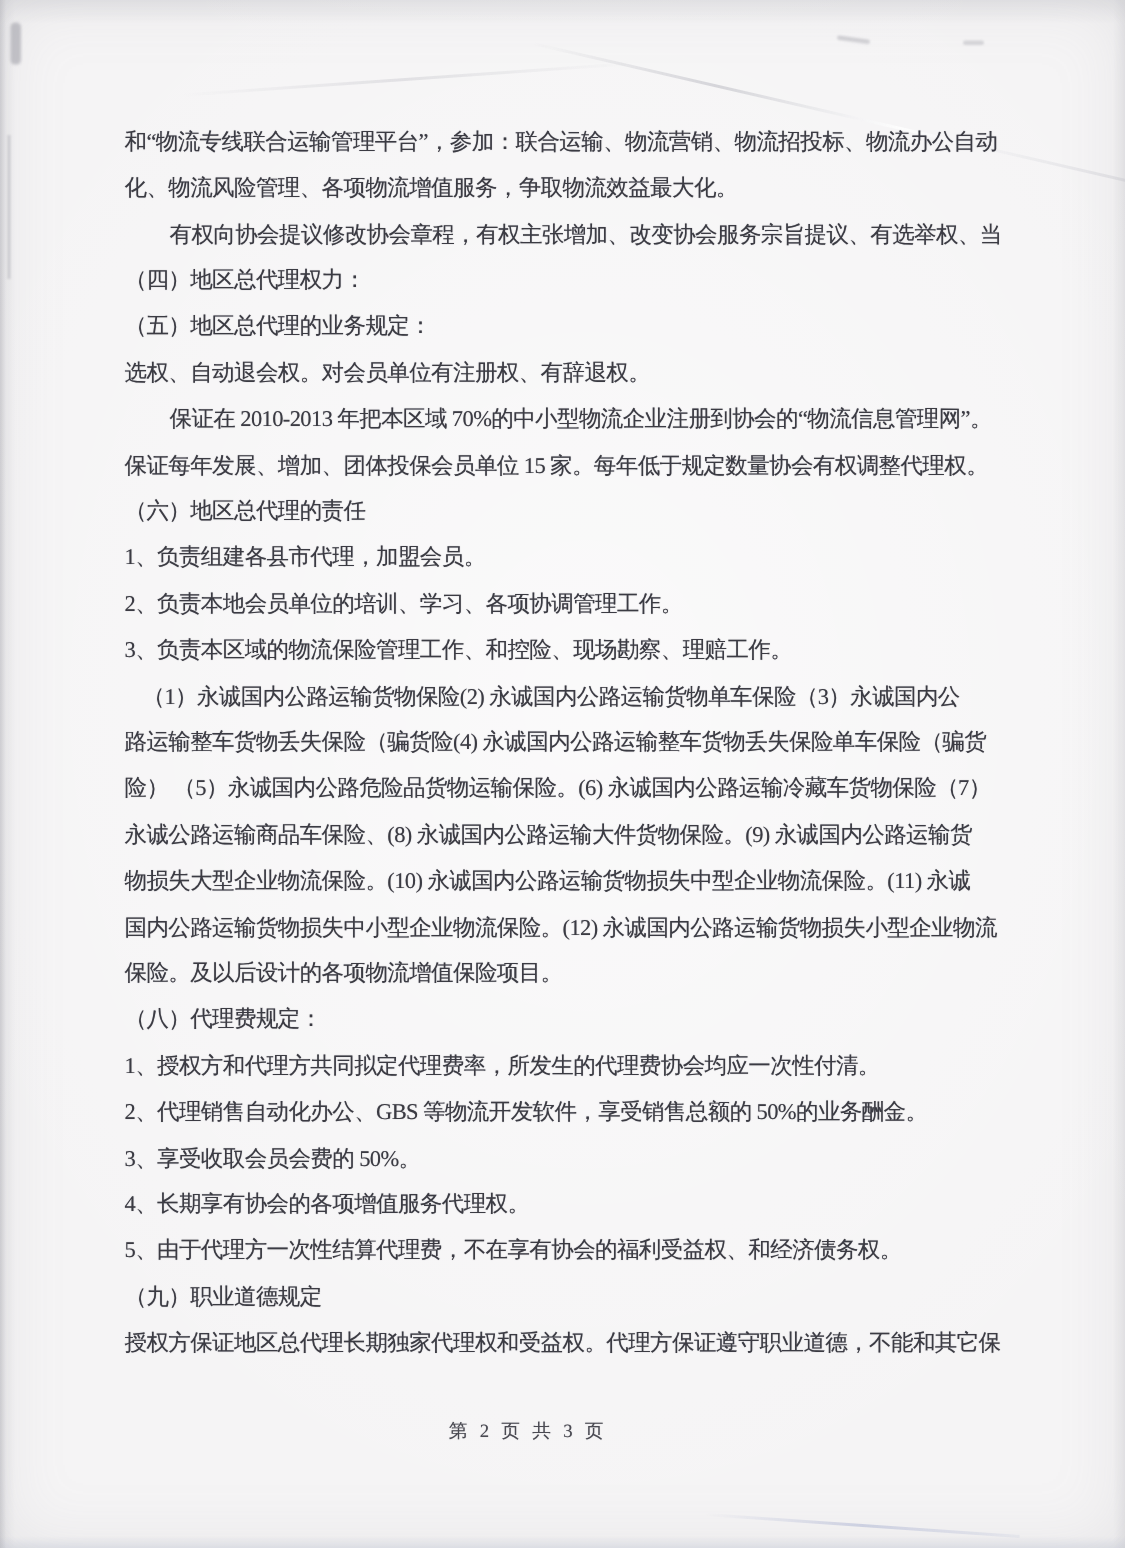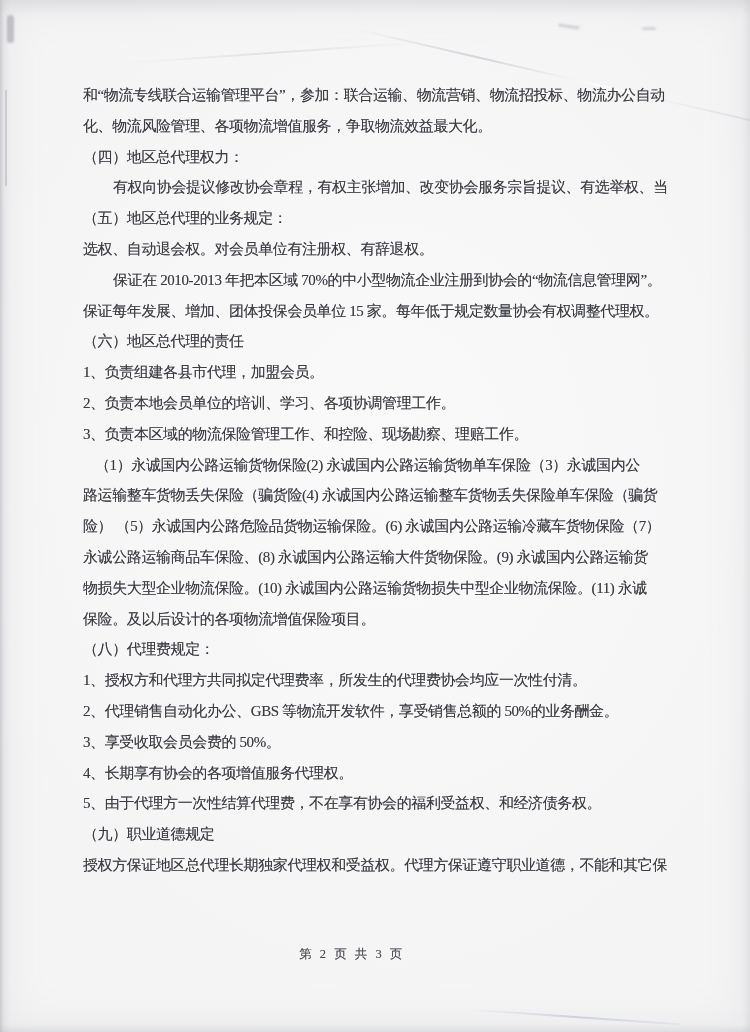--- a/index.html
+++ b/index.html
@@ -99,35 +99,36 @@
   <div class="artifact streak-left"></div>
   <div class="artifact crease-top-1"></div>
   <div class="artifact crease-top-2"></div>
   <div class="artifact mark-top-1"></div>
   <div class="artifact mark-top-2"></div>
   <div class="artifact crease-bottom"></div>
 
   <div class="doc-lines">
     <div class="line">和“物流专线联合运输管理平台”，参加：联合运输、物流营销、物流招投标、物流办公自动</div>
     <div class="line">化、物流风险管理、各项物流增值服务，争取物流效益最大化。</div>
+    <div class="line indent-2">有权向协会提议修改协会章程，有权主张增加、改变协会服务宗旨提议、有选举权、当</div>
     <div class="line">（四）地区总代理权力：</div>
-    <div class="line indent-2">有权向协会提议修改协会章程，有权主张增加、改变协会服务宗旨提议、有选举权、当</div>
     <div class="line">（五）地区总代理的业务规定：</div>
     <div class="line">选权、自动退会权。对会员单位有注册权、有辞退权。</div>
     <div class="line indent-2">保证在 2010-2013 年把本区域 70%的中小型物流企业注册到协会的“物流信息管理网”。</div>
     <div class="line">保证每年发展、增加、团体投保会员单位 15 家。每年低于规定数量协会有权调整代理权。</div>
     <div class="line">（六）地区总代理的责任</div>
     <div class="line">1、负责组建各县市代理，加盟会员。</div>
     <div class="line">2、负责本地会员单位的培训、学习、各项协调管理工作。</div>
     <div class="line">3、负责本区域的物流保险管理工作、和控险、现场勘察、理赔工作。</div>
     <div class="line indent-1">（1）永诚国内公路运输货物保险(2) 永诚国内公路运输货物单车保险（3）永诚国内公</div>
     <div class="line">路运输整车货物丢失保险（骗货险(4) 永诚国内公路运输整车货物丢失保险单车保险（骗货</div>
     <div class="line">险） （5）永诚国内公路危险品货物运输保险。(6) 永诚国内公路运输冷藏车货物保险（7）</div>
     <div class="line">永诚公路运输商品车保险、(8) 永诚国内公路运输大件货物保险。(9) 永诚国内公路运输货</div>
     <div class="line">物损失大型企业物流保险。(10) 永诚国内公路运输货物损失中型企业物流保险。(11) 永诚</div>
+    <div class="line">国内公路运输货物损失中小型企业物流保险。(12) 永诚国内公路运输货物损失小型企业物流</div>
     <div class="line">保险。及以后设计的各项物流增值保险项目。</div>
     <div class="line">（八）代理费规定：</div>
     <div class="line">1、授权方和代理方共同拟定代理费率，所发生的代理费协会均应一次性付清。</div>
     <div class="line">2、代理销售自动化办公、GBS 等物流开发软件，享受销售总额的 50%的业务酬金。</div>
     <div class="line">3、享受收取会员会费的 50%。</div>
     <div class="line">4、长期享有协会的各项增值服务代理权。</div>
     <div class="line">5、由于代理方一次性结算代理费，不在享有协会的福利受益权、和经济债务权。</div>
     <div class="line">（九）职业道德规定</div>
     <div class="line">授权方保证地区总代理长期独家代理权和受益权。代理方保证遵守职业道德，不能和其它保</div>
   </div>

